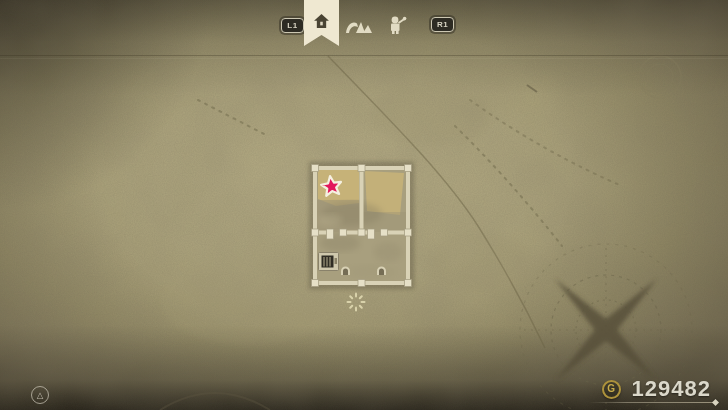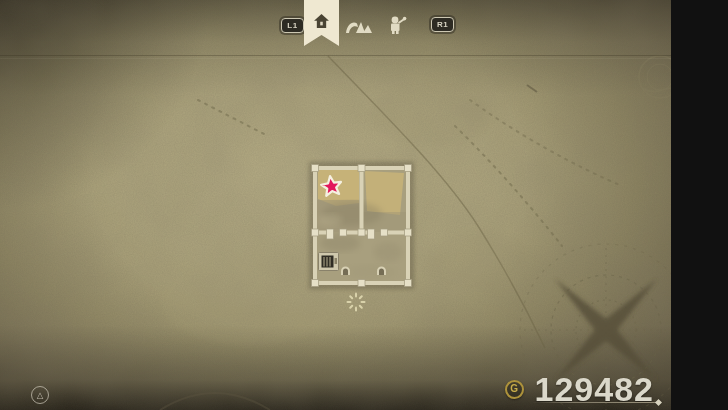--- a/index.html
+++ b/index.html
@@ -1,25 +1,24 @@
 <!DOCTYPE html>
 <html><head>
 <meta charset="utf-8">
 <style>
   html,body{margin:0;padding:0;background:#111;font-family:"Liberation Sans",sans-serif;}
   .screen{
-    position:relative;width:640px;height:410px;overflow:hidden;
+    position:relative;width:728px;height:410px;overflow:hidden;
     background-color:#8c8263;
     background-image:
       radial-gradient(circle 280px at 0% 0%, rgba(25,22,15,.5), rgba(25,22,15,0) 75%),
       radial-gradient(ellipse 95% 115% at 46% 42%, rgba(0,0,0,0) 34%, rgba(44,38,26,.38) 72%, rgba(24,21,14,.85) 100%),
       linear-gradient(to bottom, rgba(31,28,20,.50) 0px, rgba(31,28,20,.16) 42px, rgba(31,28,20,0) 95px),
       linear-gradient(to top, rgba(16,14,10,.88) 0px, rgba(16,14,10,.32) 30px, rgba(16,14,10,0) 85px),
       radial-gradient(ellipse 70% 62% at 46% 44%, #b8af87 0%, #b0a77f 40%, #a0976f 70%, #8c8263 100%);
-    padding-left: 31px;
   }
   .decor-svg{position:absolute;left:0;top:0;}
   .header-seam{position:absolute;left:0;right:0;top:55px;height:2px;
     border-top:1px solid rgba(52,45,31,.30);
     box-shadow:0 1px 0 rgba(255,255,240,.05);pointer-events:none;}
 
   
   .shoulder-btn{
     position:absolute;display:flex;align-items:center;justify-content:center;
     width:21px;height:13px;border:1.5px solid #ccc7b2;border-radius:4px;
@@ -49,21 +48,21 @@
     position:absolute;right:17px;top:375px;height:28px;
     display:flex;align-items:center;gap:11px;
   }
   .coin{
     width:15px;height:15px;border-radius:50%;border:2.5px solid #ad923b;
     background:rgba(34,30,20,.45);display:flex;align-items:center;justify-content:center;
     color:#c9ad4a;font-size:10px;font-weight:bold;line-height:1;
     box-shadow:0 1px 2px rgba(0,0,0,.4);
   }
   .currency-value{
-    color:#dbd8ca;font-size:34px;font-weight:bold;letter-spacing:1px;
+    color:#dbd8ca;font-size:22px;font-weight:bold;letter-spacing:1px;
     text-shadow:0 1px 2px rgba(0,0,0,.45);
   }
   .currency-line{
     position:absolute;right:12px;top:402px;width:127px;height:1px;
     background:linear-gradient(to right, rgba(138,131,112,0), rgba(138,131,112,.85) 30%, #9a927c);
   }
   .currency-line .diamond{
     position:absolute;right:-2px;top:-2px;width:5px;height:5px;background:#d8d3bf;
     transform:rotate(45deg);box-shadow:0 0 2px rgba(0,0,0,.4);
   }

